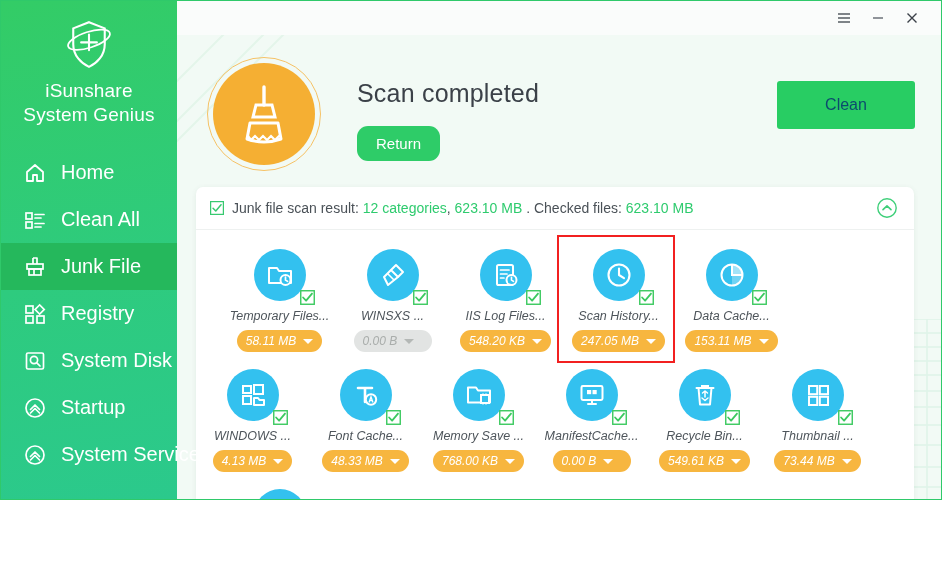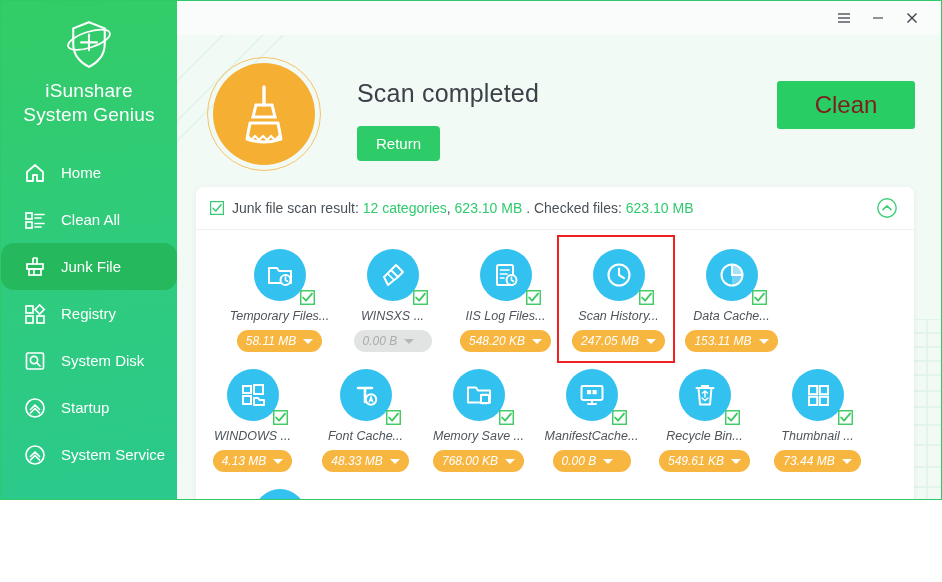--- a/index.html
+++ b/index.html
@@ -45,25 +45,25 @@
     letter-spacing: .2px;
     white-space: pre-line;
   }
   .nav { margin-top: 22px; }
   .nav-item {
     display: flex;
     align-items: center;
     height: 47px;
     padding-left: 22px;
     color: #ffffff;
-    font-size: 15px;
+    font-size: 20px;
     cursor: pointer;
     gap: 14px;
   }
-  .nav-item.active { background: #25b85c; border-radius: 13px; }
+  .nav-item.active { background: #25b85c; }
   .nav-ico {
     width: 24px; height: 24px;
     flex: 0 0 24px;
     display: flex; align-items: center; justify-content: center;
   }
   .nav-ico svg { display: block; }
   .nav-label { white-space: nowrap; }
 
   
   .main {
@@ -135,29 +135,29 @@
   }
   .btn-return {
     margin-top: 18px;
     display: inline-block;
     background: #2ecc68;
     color: #fff;
     border: none;
     font-size: 15px;
     font-family: inherit;
     padding: 9px 19px;
-    border-radius: 4px;
+    border-radius: 11px;
     cursor: pointer;
   }
   .btn-clean {
     margin-top: 30px;
     background: #28cd63;
-    color: #7f1d1d;
+    color: #0c4a6e;
     border: none;
-    font-size: 24px;
+    font-size: 16px;
     font-family: inherit;
     width: 138px; height: 48px;
     border-radius: 3px;
     cursor: pointer;
     flex: 0 0 auto;
   }
 
   
   .panel {
     position: absolute;

